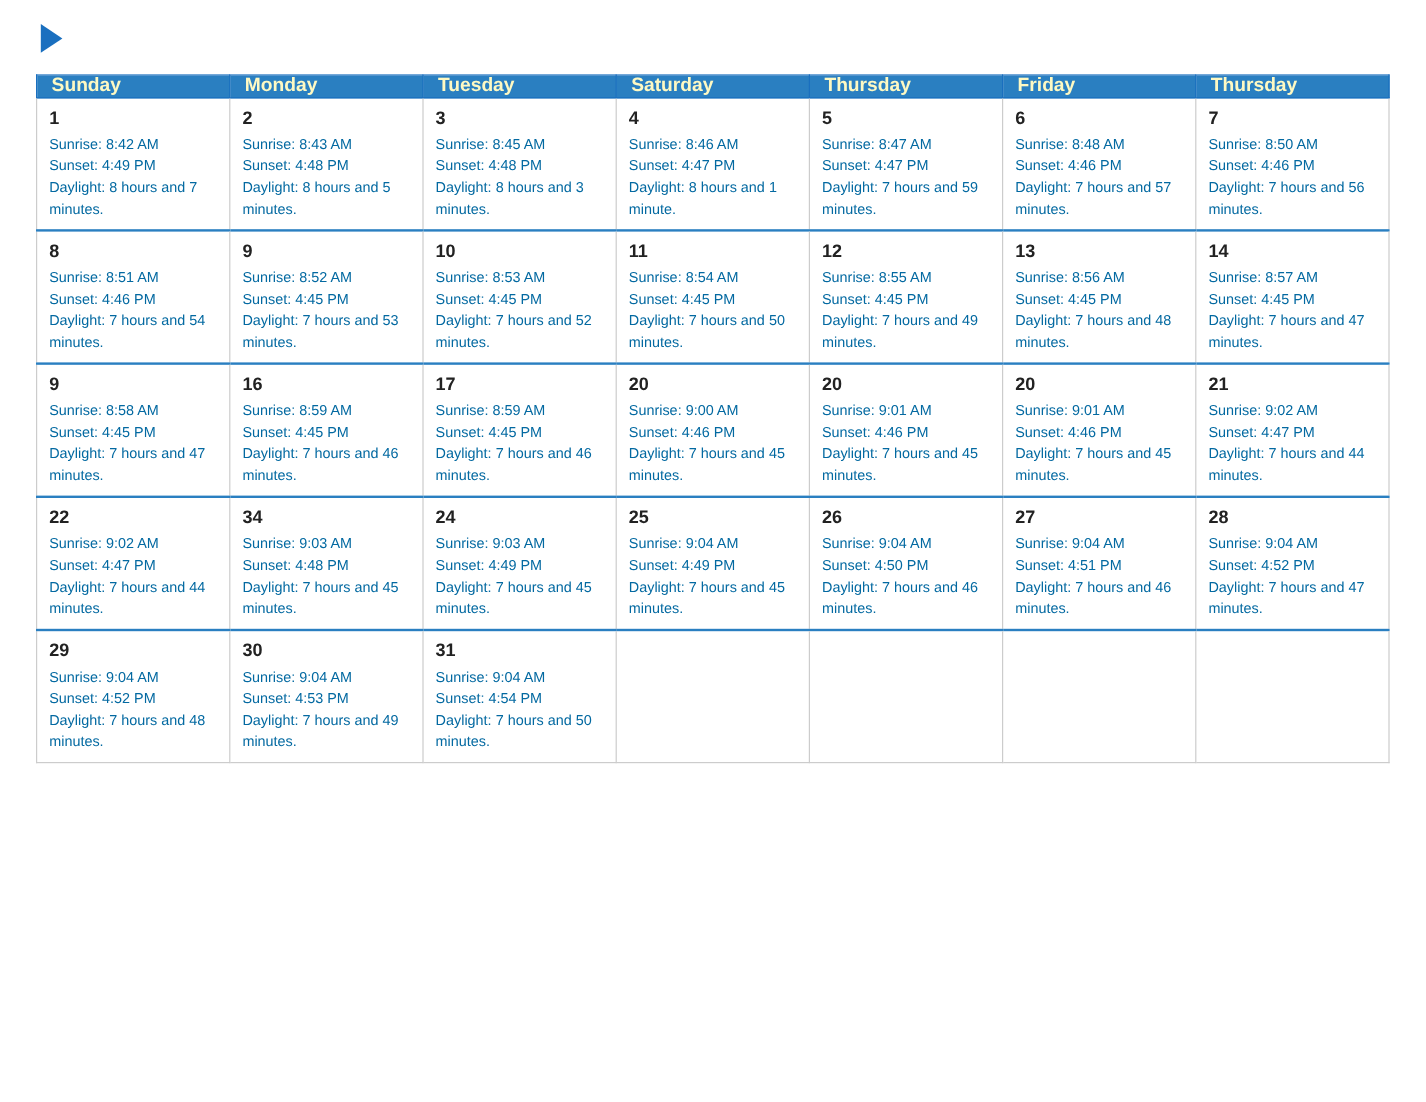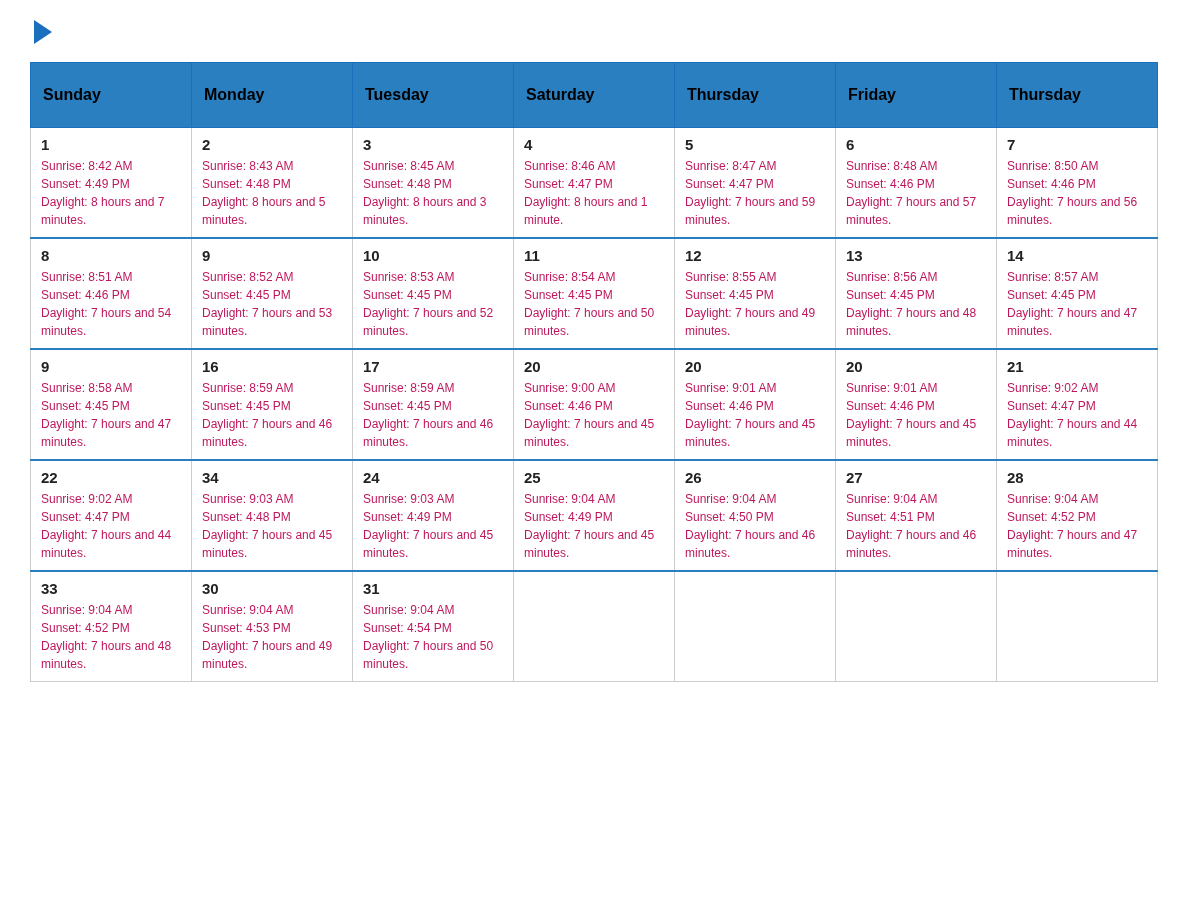--- a/index.html
+++ b/index.html
@@ -30,24 +30,24 @@
       color: #555;
       margin-top: 4px;
     }
     .calendar-table {
       width: 100%;
       border-collapse: collapse;
       border: 1px solid #ccc;
     }
     .calendar-table th {
       background-color: #2a7fc1;
-      color: #000000;
+      color: #fef9c3;
       font-size: 16px;
       font-weight: bold;
-      padding: 23px 12px;
+      padding: 0 12px;
       text-align: left;
       border: 1px solid #1a6fbf;
     }
     .calendar-table td {
       vertical-align: top;
       padding: 8px 10px;
       border: 1px solid #ccc;
       width: calc(100% / 7);
       min-height: 90px;
     }
@@ -55,21 +55,21 @@
       border-bottom: 2px solid #2a7fc1;
     }
     .day-number {
       font-size: 15px;
       font-weight: bold;
       color: #222;
       margin-bottom: 4px;
     }
     .day-info {
       font-size: 12px;
-      color: #be185d;
+      color: #0369a1;
       line-height: 1.5;
     }
     .empty-cell {
       background: #fff;
     }
     .logo-wrapper {
       display: flex;
       align-items: center;
     }
     .logo-text-wrapper {
@@ -246,21 +246,21 @@
           <div class="day-number">27</div>
           <div class="day-info">Sunrise: 9:04 AM<br>Sunset: 4:51 PM<br>Daylight: 7 hours and 46 minutes.</div>
         </td>
         <td>
           <div class="day-number">28</div>
           <div class="day-info">Sunrise: 9:04 AM<br>Sunset: 4:52 PM<br>Daylight: 7 hours and 47 minutes.</div>
         </td>
       </tr>
       <tr>
         <td>
-          <div class="day-number">33</div>
+          <div class="day-number">29</div>
           <div class="day-info">Sunrise: 9:04 AM<br>Sunset: 4:52 PM<br>Daylight: 7 hours and 48 minutes.</div>
         </td>
         <td>
           <div class="day-number">30</div>
           <div class="day-info">Sunrise: 9:04 AM<br>Sunset: 4:53 PM<br>Daylight: 7 hours and 49 minutes.</div>
         </td>
         <td>
           <div class="day-number">31</div>
           <div class="day-info">Sunrise: 9:04 AM<br>Sunset: 4:54 PM<br>Daylight: 7 hours and 50 minutes.</div>
         </td>

